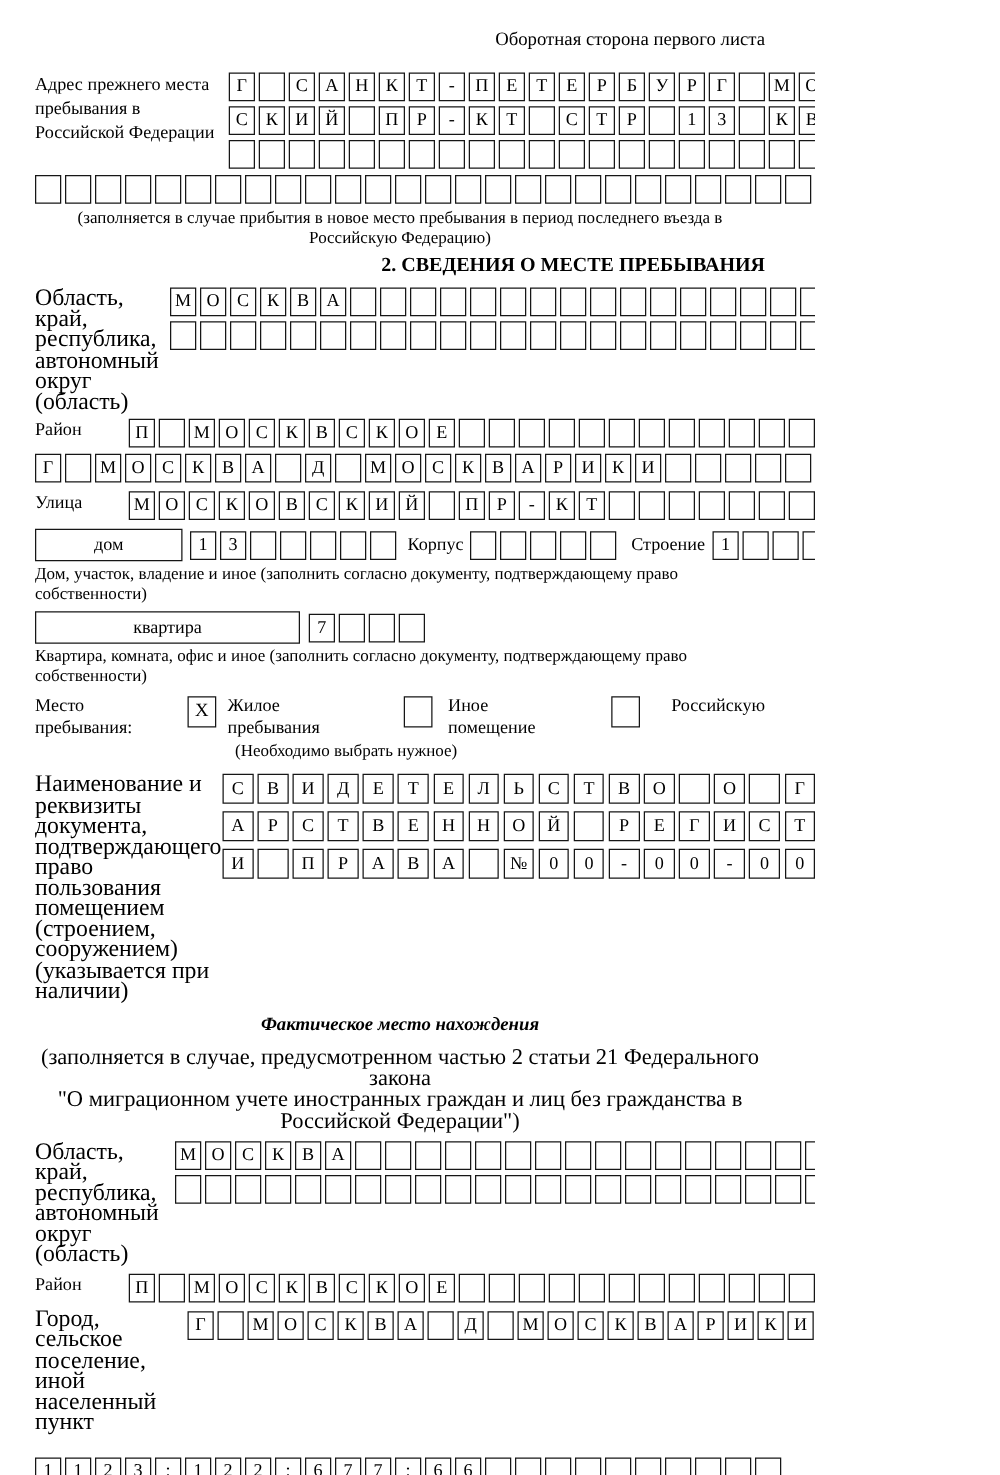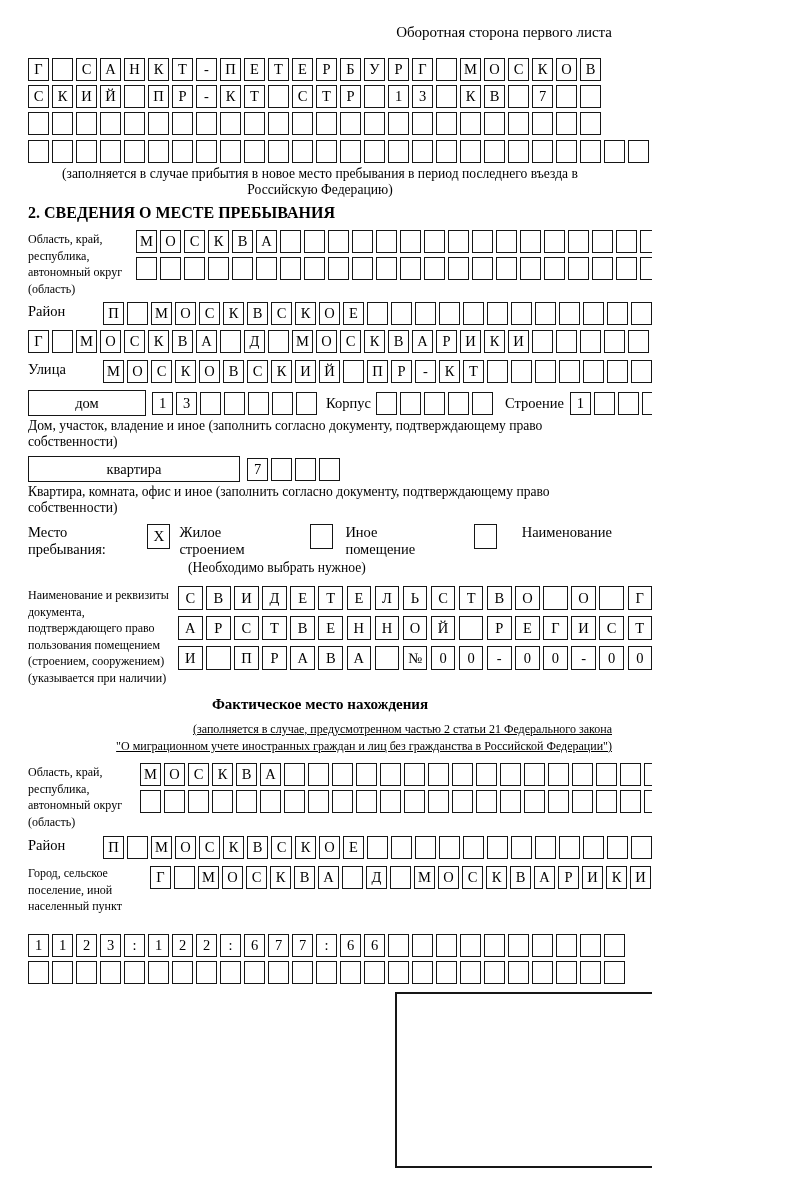--- a/index.html
+++ b/index.html
@@ -7,36 +7,36 @@
     position:relative;
     width:652px;height:1180px;
     box-sizing:border-box;
     padding:24px 40px 20px 28px;
     background:#fff;color:#000;
     font-family:"Liberation Serif","DejaVu Serif",serif;
     overflow:hidden;
   }
   .hdr-right{text-align:right;font-size:15px;margin-bottom:17px;}
   .fieldrow{display:flex;align-items:flex-start;margin-bottom:5px;}
-  .lbl{font-size:12px;line-height:16.5px;flex:0 0 auto;padding-top:1px;}
+  .lbl{font-size:19px;line-height:16.5px;flex:0 0 auto;padding-top:1px;}
   .grid{display:flex;flex-direction:column;gap:4px;}
   .cells{display:flex;gap:3px;}
   .cell{
     flex:0 0 auto;width:21px;height:23px;box-sizing:border-box;
     border:1.7px solid #161616;
     display:flex;align-items:center;justify-content:center;
     font-size:14.5px;line-height:1;
   }
   .cells-wide .cell{width:24.5px;height:24px;}
   .cells-wide{gap:3.6px;}
   .caption{font-size:13.6px;line-height:16px;margin:2px 0 6px 0;}
   .caption-center{text-align:center;}
-  .sec-title{text-align:left;font-weight:bold;font-size:16px;margin:6px 0 8px 0;}
-  .sub-title{text-align:center;font-weight:bold;font-size:15px;margin:10px 0 8px 0;}
-  .note-center{text-align:right;font-size:12px;line-height:17px;text-decoration:underline;}
+  .sec-title{text-align:right;font-weight:bold;font-size:16px;margin:6px 0 8px 0;}
+  .sub-title{text-align:center;font-weight:bold;font-size:15px;margin:10px 0 8px 0;font-style:italic;}
+  .note-center{text-align:center;font-size:18px;line-height:17px;}
   .widebox{
     box-sizing:border-box;border:1.7px solid #161616;height:26px;
     display:flex;align-items:center;justify-content:center;
     font-size:14.5px;flex:0 0 auto;
   }
   .inline-lab{font-size:14.5px;line-height:26px;flex:0 0 auto;}
   .chk{
     flex:0 0 auto;width:23px;height:25px;box-sizing:border-box;
     border:1.7px solid #161616;display:flex;align-items:center;justify-content:center;
     font-size:15px;
@@ -48,20 +48,21 @@
   }
 </style>
 </head>
 <body>
 
 <div class="page">
 
   <div class="hdr-right">Оборотная сторона первого листа</div>
 
   <div class="fieldrow">
+    <div class="lbl" style="width:155px;font-size:14.5px;line-height:19px;">Адрес прежнего места пребывания в Российской Федерации</div>
     <div class="grid">
       <div class="cells">
           <span class="cell">Г</span>
           <span class="cell"></span>
           <span class="cell">С</span>
           <span class="cell">А</span>
           <span class="cell">Н</span>
           <span class="cell">К</span>
           <span class="cell">Т</span>
           <span class="cell">-</span>
@@ -367,25 +368,25 @@
         <span class="cell"></span>
         <span class="cell"></span>
         <span class="cell"></span>
       </div>
   </div>
   <div class="caption">Квартира, комната, офис и иное (заполнить согласно документу, подтверждающему право собственности)</div>
 
   <div class="mesto-row">
     <span>Место пребывания:</span>
     <span class="chk" style="margin-left:7px;">X</span>
-    <span style="margin-left:9px;">Жилое строением</span>
+    <span style="margin-left:9px;">Жилое пребывания</span>
     <span class="chk" style="margin-left:28px;"></span>
     <span style="margin-left:12px;">Иное помещение</span>
     <span class="chk" style="margin-left:30px;"></span>
-    <span style="margin-left:25px;">Наименование</span>
+    <span style="margin-left:25px;">Российскую</span>
   </div>
   <div class="caption" style="margin-left:160px;margin-bottom:10px;">(Необходимо выбрать нужное)</div>
 
   <div class="fieldrow">
     <div class="lbl" style="width:150px;">Наименование и реквизиты документа, подтверждающего право пользования помещением (строением, сооружением) (указывается при наличии)</div>
     <div class="grid" style="gap:6px;">
       <div class="cells cells-wide">
           <span class="cell">С</span>
           <span class="cell">В</span>
           <span class="cell">И</span>

